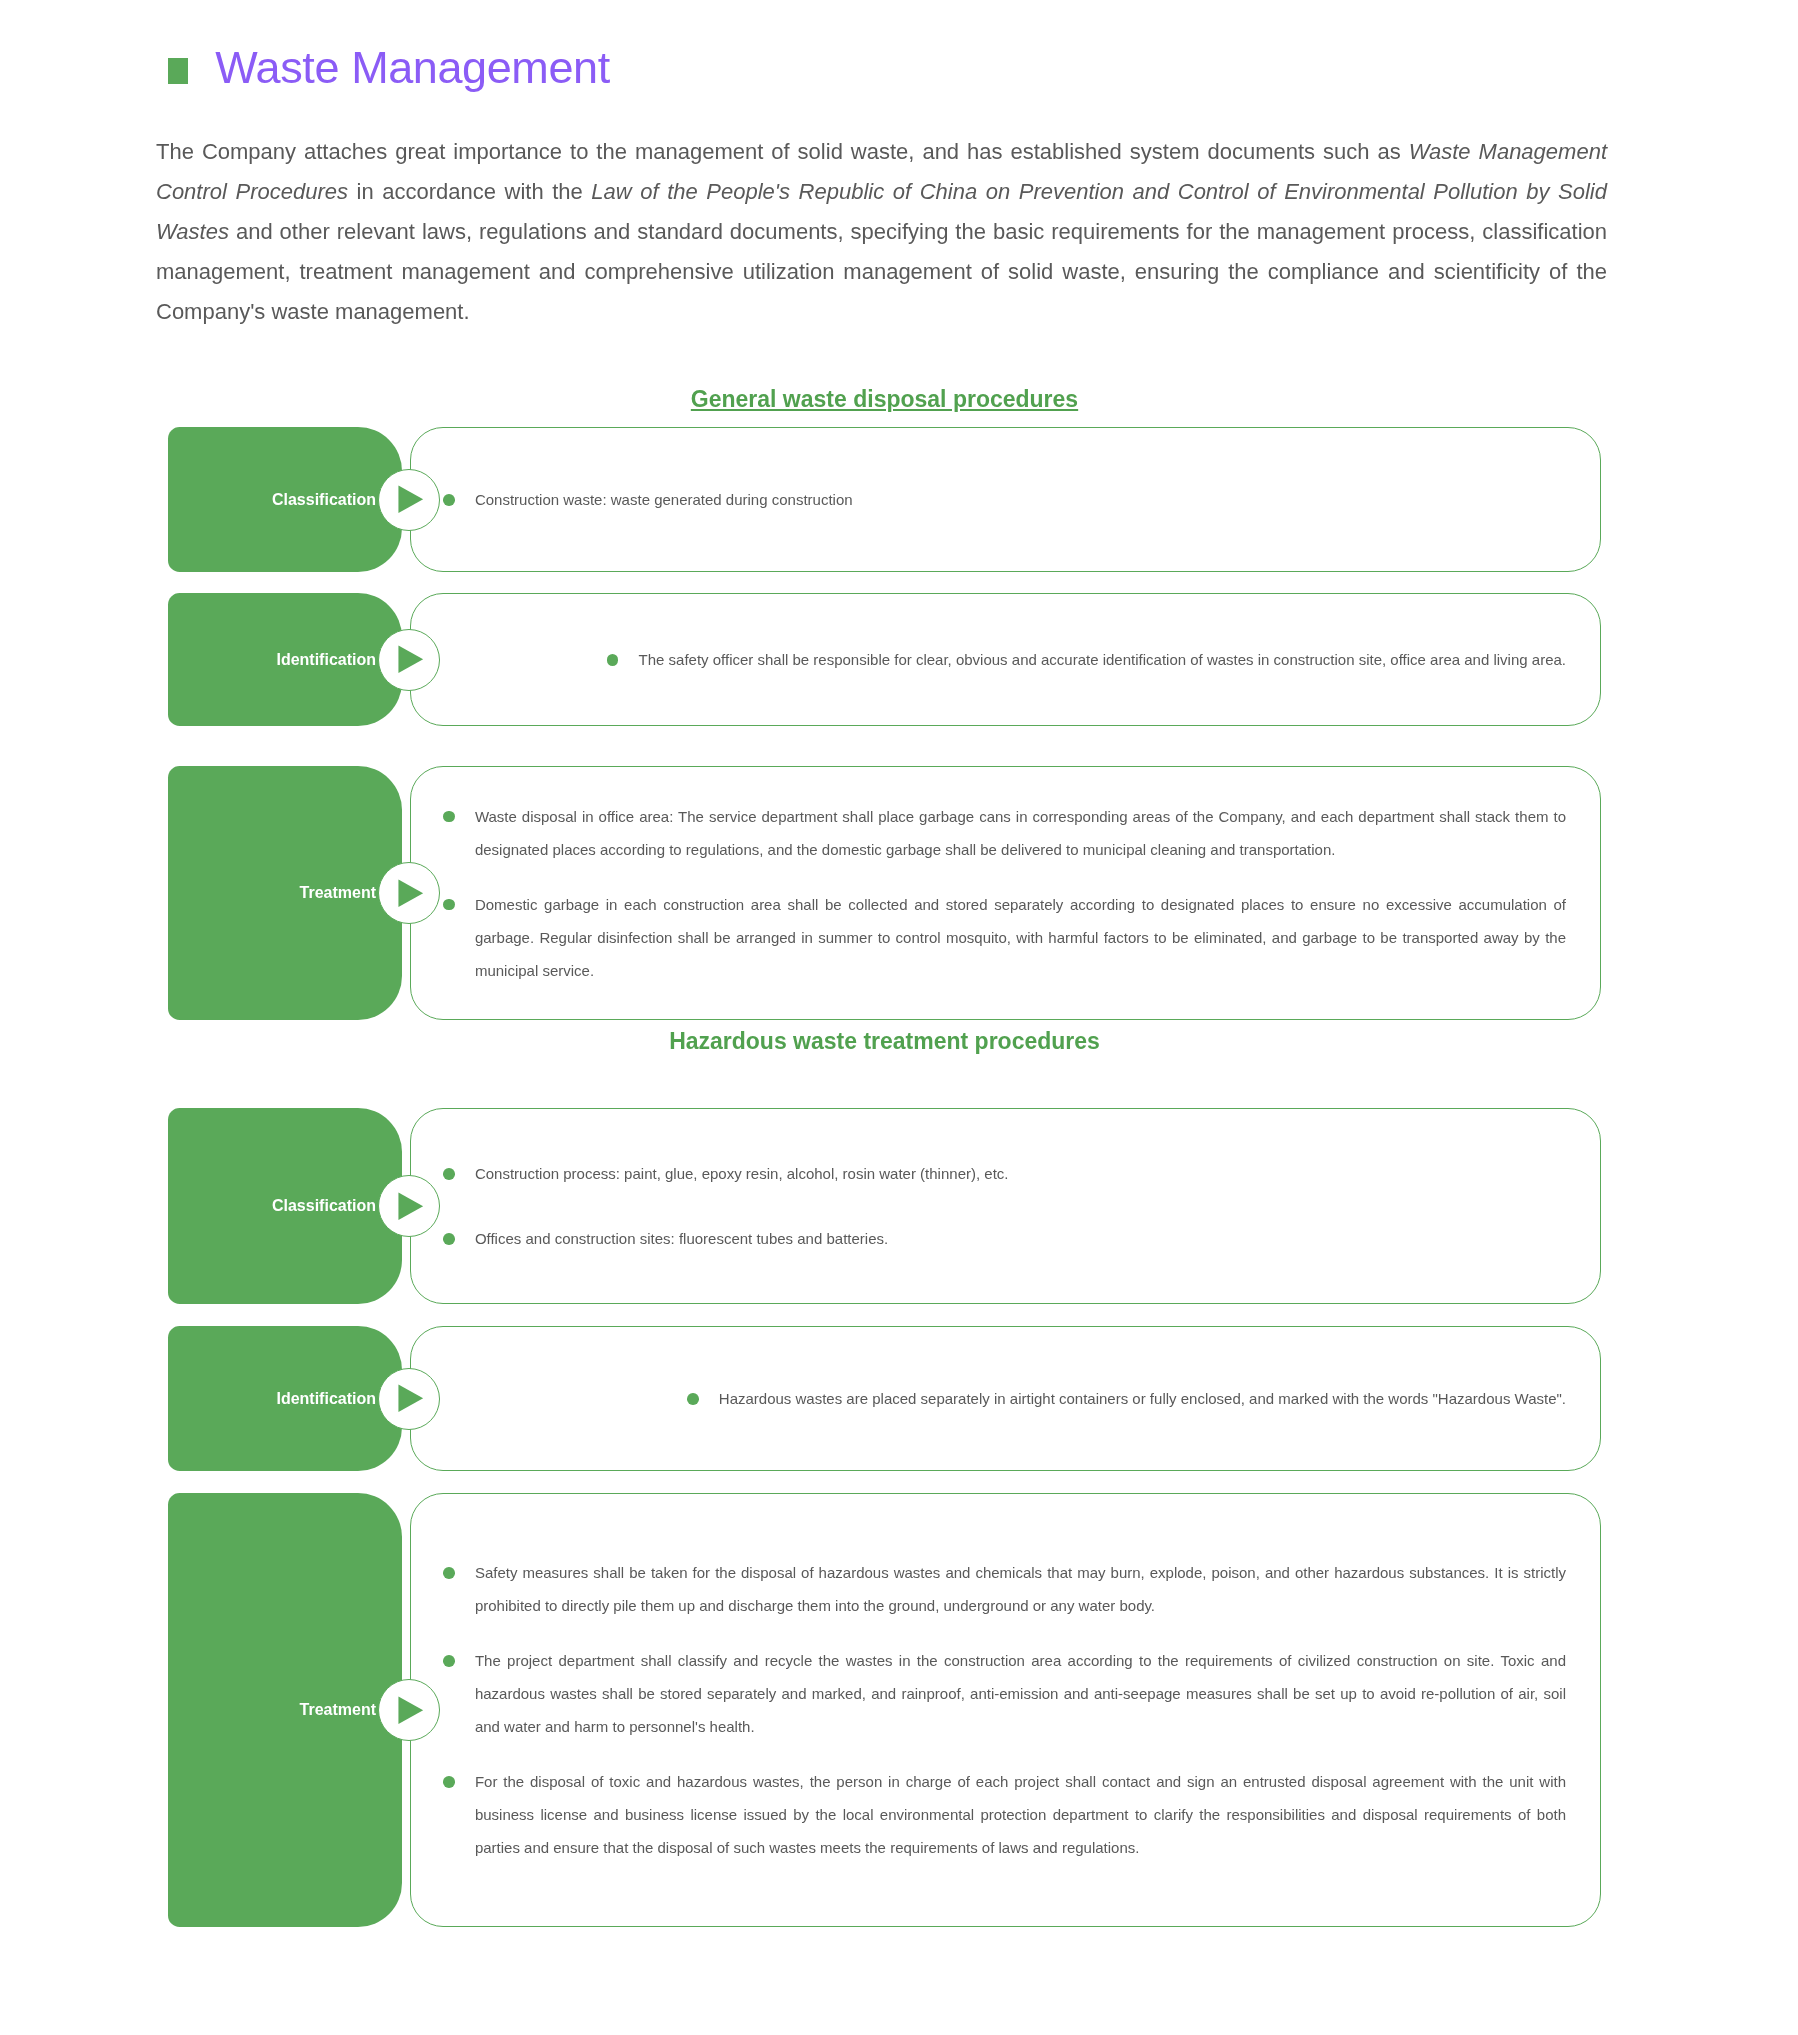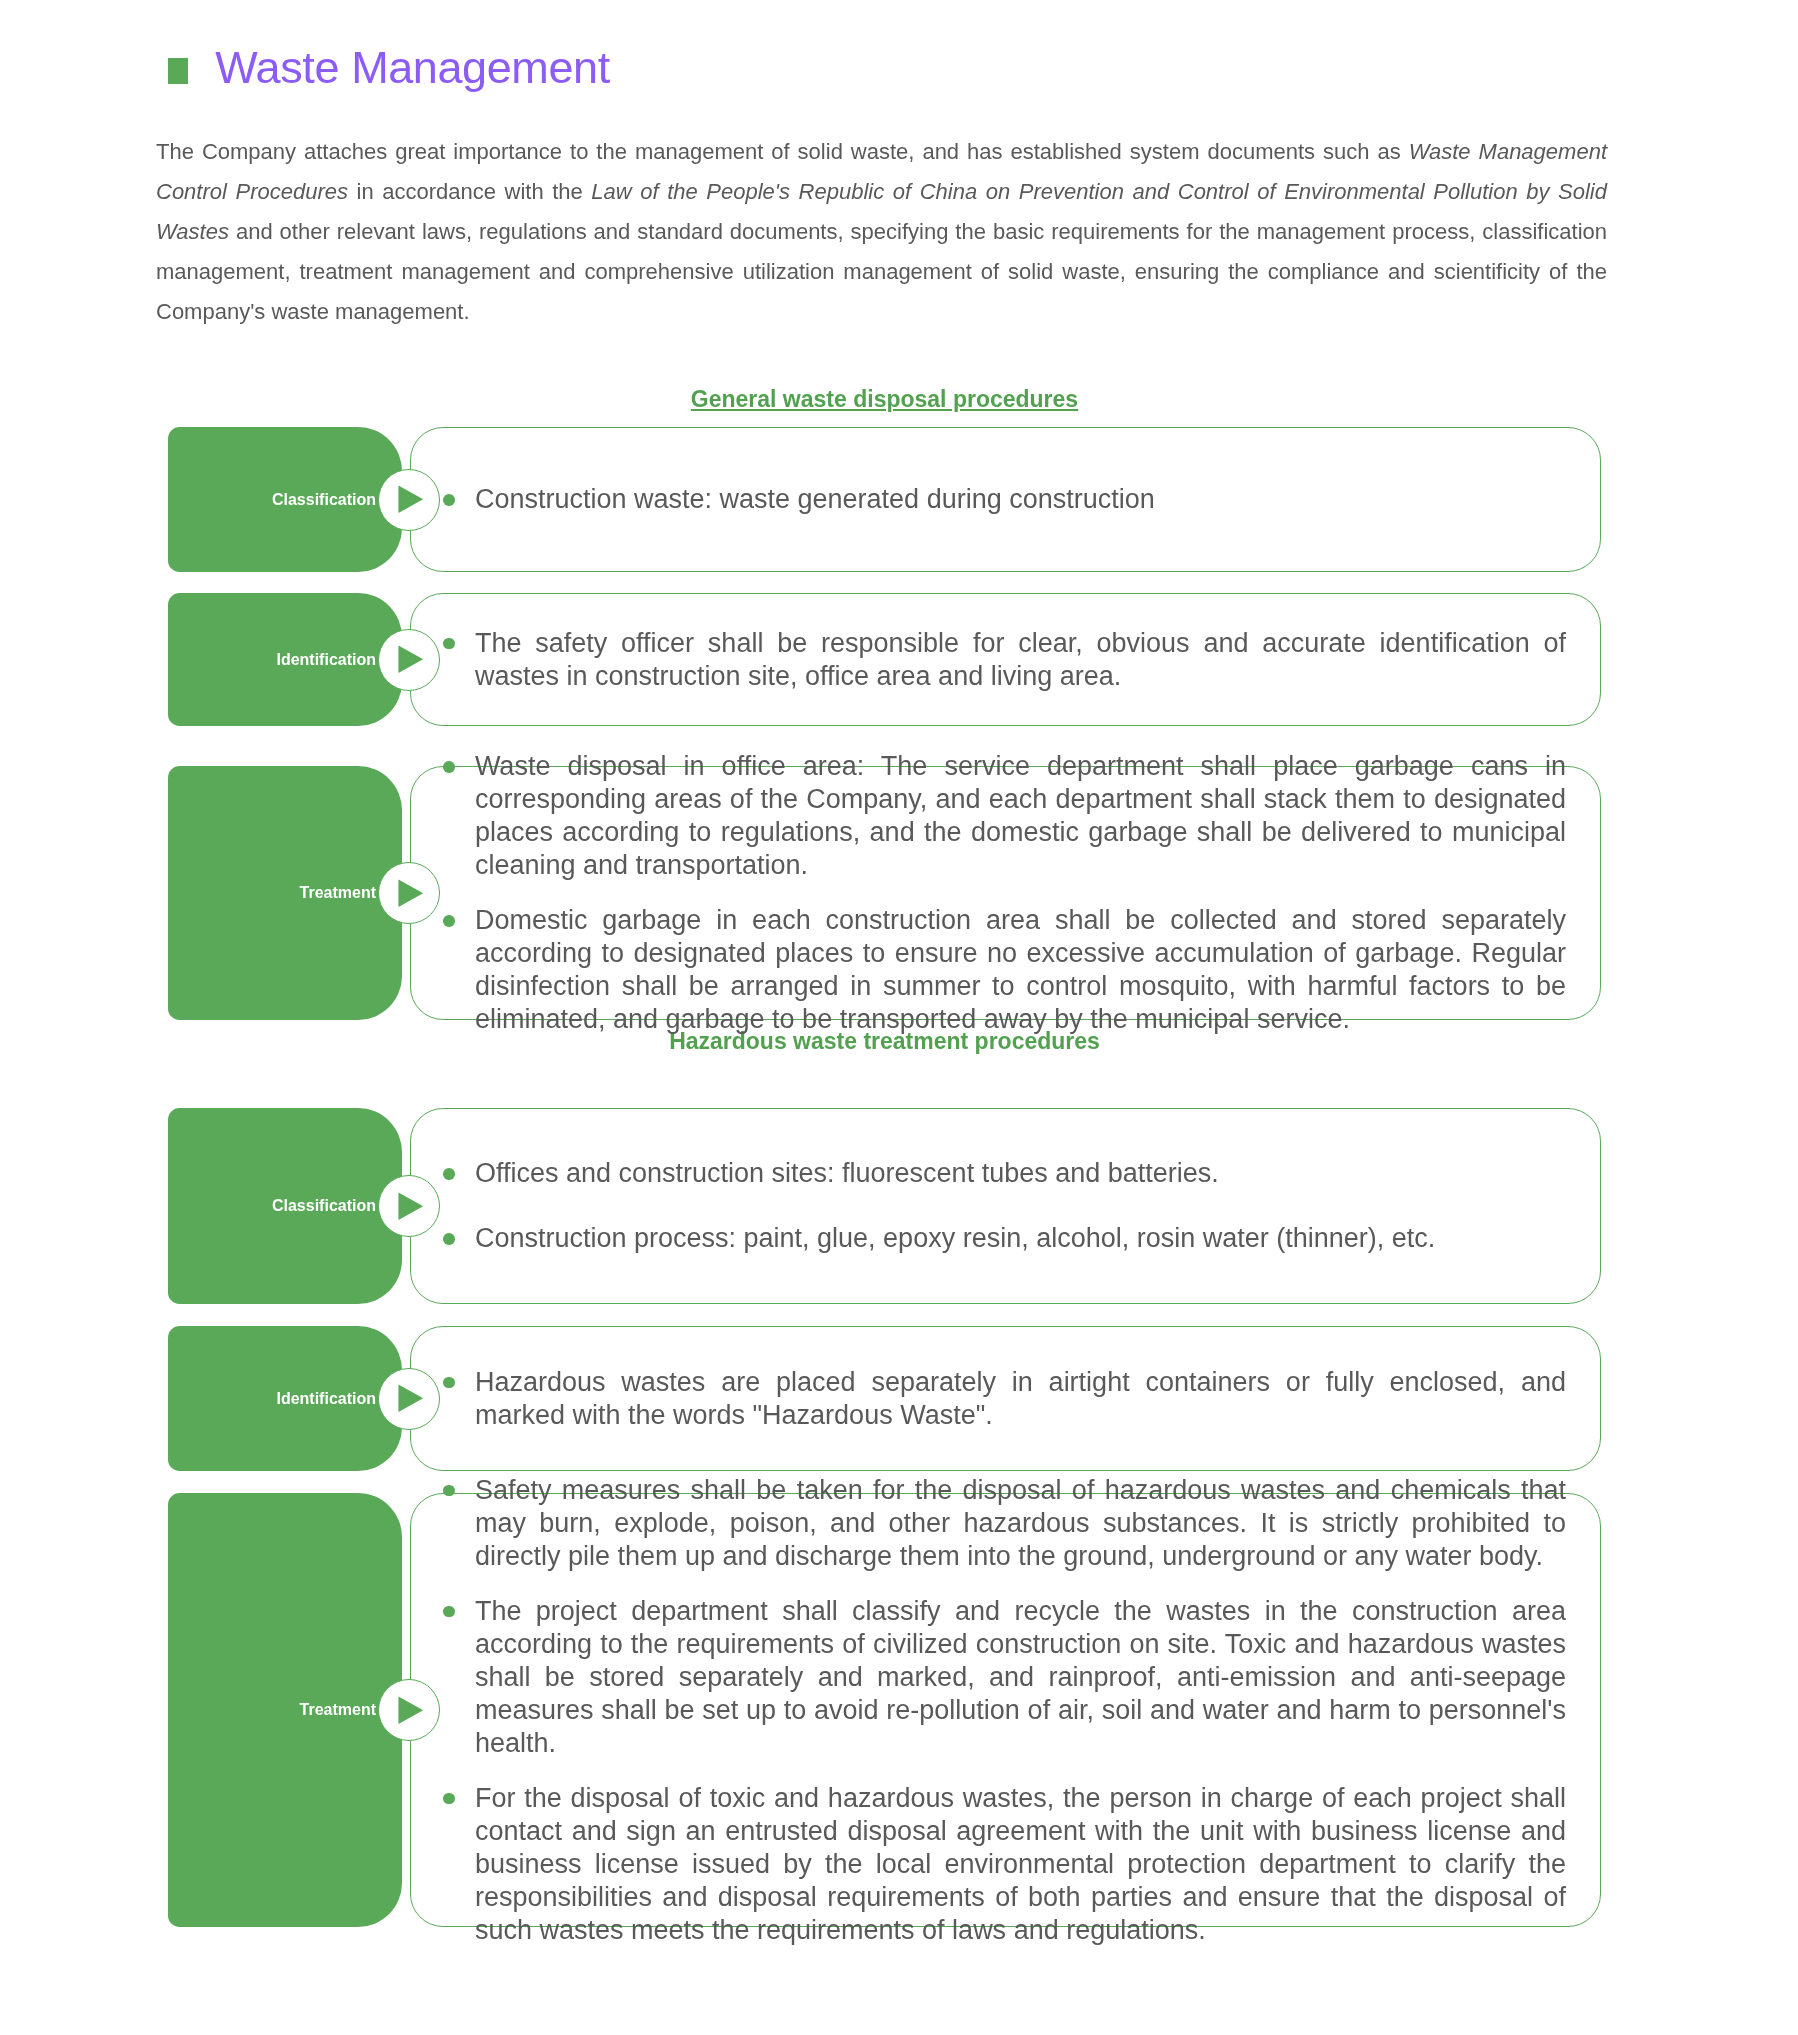--- a/index.html
+++ b/index.html
@@ -155,21 +155,21 @@
   }
   .bullet-dot {
     flex: 0 0 auto;
     width: 11.6px;
     height: 11.6px;
     border-radius: 50%;
     background: #5aa959;
     margin: 11px 20.3px 0 33px;
   }
   .bullet-text {
-    font-size: 27px;
+    font-size: 15px;
     line-height: 33px;
     color: #595959;
     text-align: justify;
     text-justify: inter-word;
     flex: 1 1 auto;
   }
   .bullet-text.nojustify { text-align: left; }
 
   
   #row-0 { top: 427px;  height: 145px; }
@@ -259,26 +259,26 @@
     </div>
     <div class="card"></div>
     <div class="play-btn">
       <svg width="27.6" height="30.5" viewBox="0 0 38 42">
           <polygon points="2,2 36,21 2,40" fill="#5aa959"></polygon>
         </svg>
     </div>
     <div class="bullets loose">
       <div class="bullet">
         <span class="bullet-dot"></span>
+        <span class="bullet-text nojustify">Construction process: paint, glue, epoxy resin, alcohol, rosin water (thinner), etc.</span>
+      </div>
+      <div class="bullet">
+        <span class="bullet-dot"></span>
         <span class="bullet-text nojustify">Offices and construction sites: fluorescent tubes and batteries.</span>
       </div>
-      <div class="bullet">
-        <span class="bullet-dot"></span>
-        <span class="bullet-text nojustify">Construction process: paint, glue, epoxy resin, alcohol, rosin water (thinner), etc.</span>
-      </div>
     </div>
   </div>
 
   <div class="row" id="row-4">
     <div class="green-panel">
       <span class="green-label">Identification</span>
     </div>
     <div class="card"></div>
     <div class="play-btn">
       <svg width="27.6" height="30.5" viewBox="0 0 38 42">

